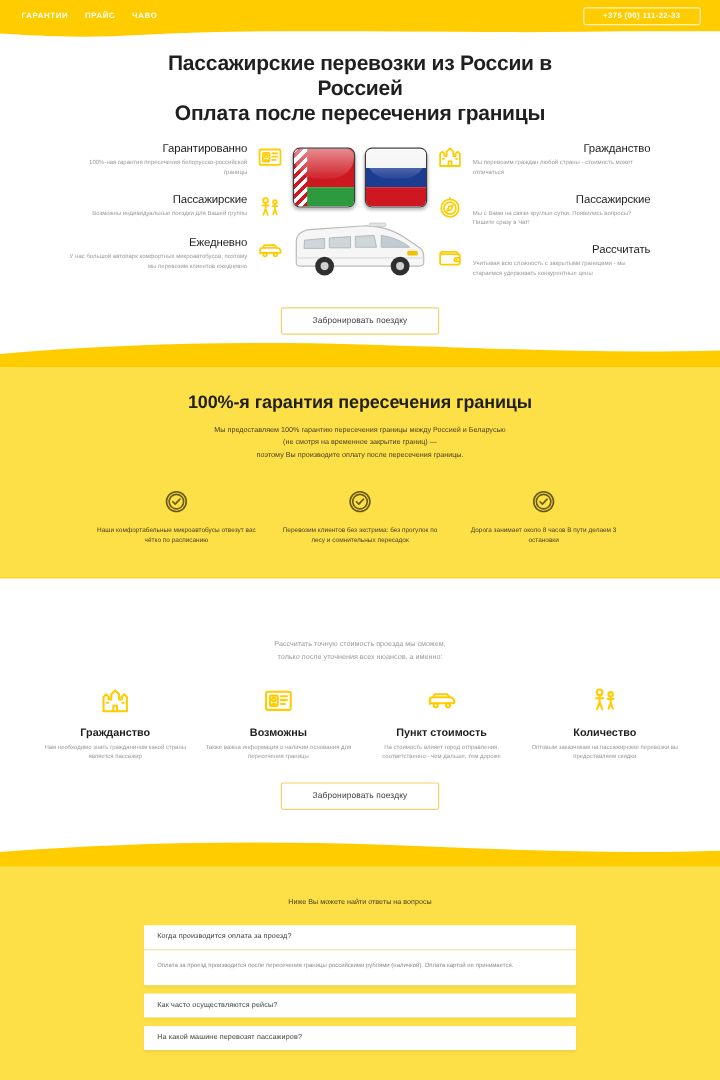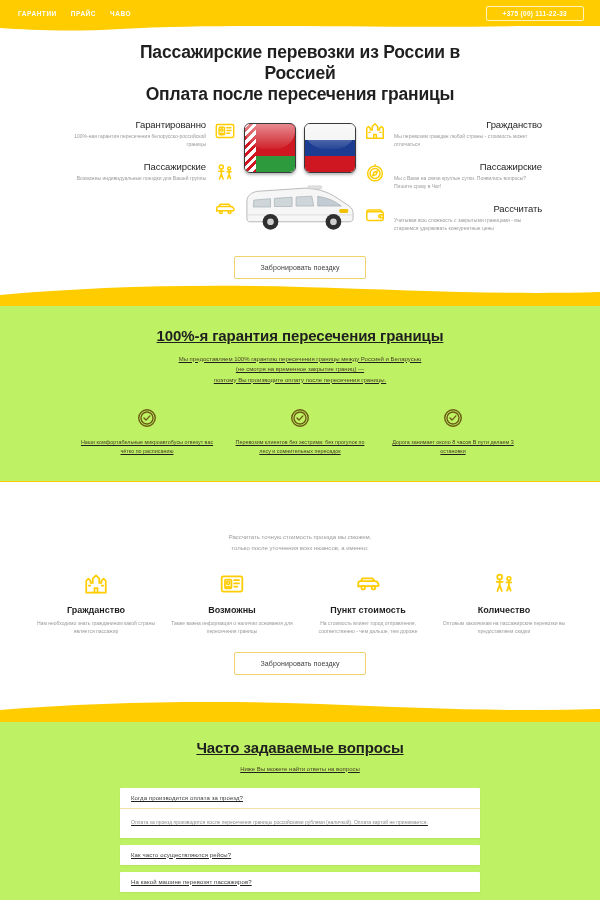--- a/index.html
+++ b/index.html
@@ -94,21 +94,21 @@
 
   
   .cta-wrap { text-align:center; margin-top:10px; }
   .cta {
     display:inline-block; background:#fff; border:1px solid #F0D36B;
     border-radius:2px; padding:7px 26px; font-size:7px; color:#3c3c3c;
     cursor:pointer; letter-spacing:.1px;
   }
 
   
-  .sec-yellow { position:relative; background:#bef264; color:#1f1f1f;text-decoration:underline; }
+  .sec-yellow { position:relative; background:#fde047; color:#1f1f1f; }
   .wave-top, .wave-bot {
     position:absolute; left:0; width:600px; height:22px; display:block;
   }
   .wave-top { top:-21px; }
   .wave-bot { bottom:-21px; }
 
   .sec-title {
     text-align:center; font-size:15px; font-weight:700; letter-spacing:-.1px;
     color:#1f1f1f;
   }
@@ -205,20 +205,24 @@
             <svg viewBox="0 0 24 24">
                 <circle class="stroke-y" cx="8" cy="5.5" r="2.2"></circle>
                 <path class="stroke-y" d="M8 8v5M5.2 10h5.6M8 13l-2 5.5M8 13l2 5.5"></path>
                 <circle class="stroke-y" cx="16.5" cy="7" r="1.7"></circle>
                 <path class="stroke-y" d="M16.5 9v4.5M14.3 10.6h4.4M16.5 13.5l-1.6 4.6M16.5 13.5l1.6 4.6"></path>
               </svg>
           </div>
         </div>
 
         <div class="feat">
+          <div class="feat-txt">
+            <div class="feat-title">Ежедневно</div>
+            <div class="feat-desc">У нас большой автопарк комфортных микроавтобусов, поэтому мы перевозим клиентов ежедневно</div>
+          </div>
           <div class="feat-ico">
             <svg viewBox="0 0 24 24">
                 <path class="stroke-y" d="M3 14.5v-3.2c0-1.1.9-2 2-2h13.4c1.2 0 2.6.9 3.1 2.2l.3 1c.2.7-.2 1.4-.9 1.4H3.6c-.3 0-.6-.2-.6-.6z"></path>
                 <path class="stroke-y" d="M5.5 9.3l1.2-2.4h9.6l1.6 2.4"></path>
                 <circle class="stroke-y" cx="7.5" cy="15.4" r="1.6"></circle>
                 <circle class="stroke-y" cx="17" cy="15.4" r="1.6"></circle>
               </svg>
           </div>
         </div>
 
@@ -424,21 +428,20 @@
     <div class="cta-wrap" style="margin-top:16px;">
       <span class="cta">Забронировать поездку</span>
     </div>
   </div>
 
   <div class="sec-yellow" style="margin-top:26px;padding:18px 0 24px;">
     <svg class="wave-top" viewBox="0 0 600 22" preserveAspectRatio="none">
       <path d="M0,22 L0,10 C100,2 210,0 320,4 C420,8 510,12 600,9 L600,22 Z" fill="#FFCC00"></path>
     </svg>
 
-    <div class="sec-title">Часто задаваемые вопросы</div>
     <div class="sec-sub" style="margin-top:8px;">Ниже Вы можете найти ответы на вопросы</div>
 
     <div class="faq-list">
       <div class="faq-item">
         <div class="faq-q">Когда производится оплата за проезд?</div>
         <div class="faq-a">Оплата за проезд производится после пересечения границы российскими рублями (наличкой). Оплата картой не принимается.</div>
       </div>
       <div class="faq-item">
         <div class="faq-q">Как часто осуществляются рейсы?</div>
       </div>

